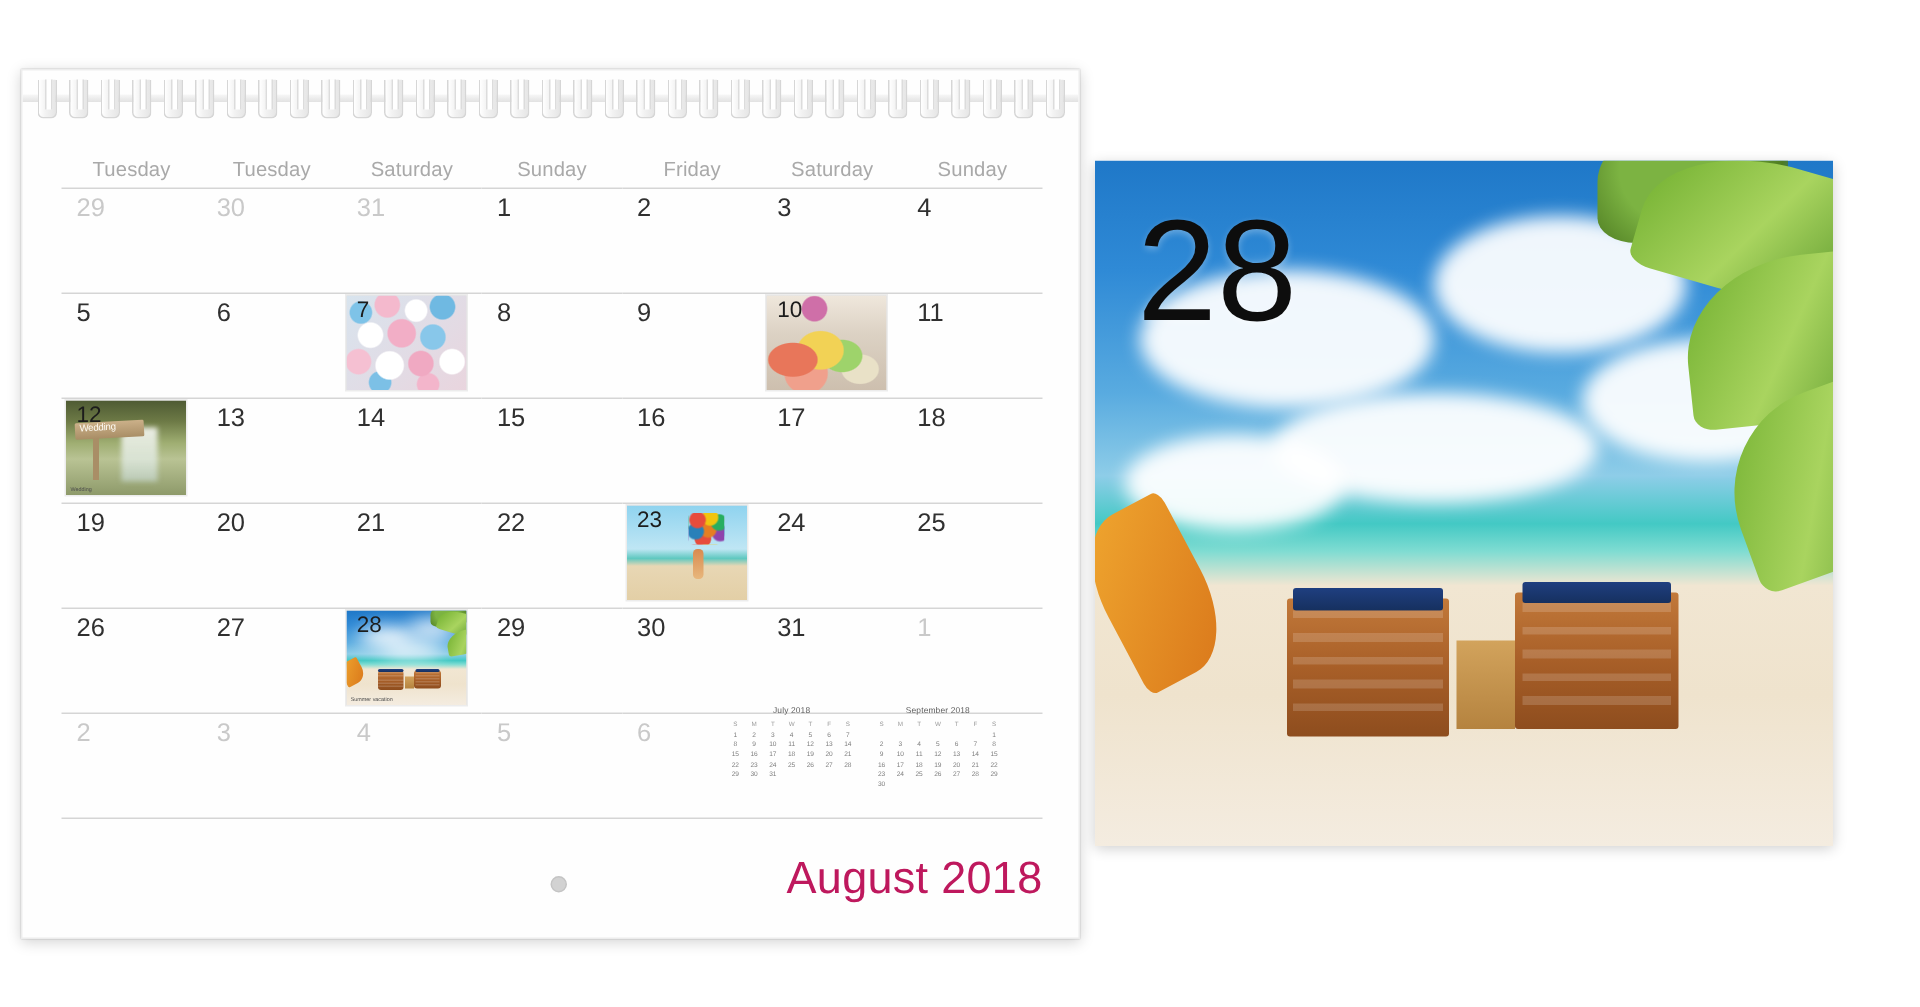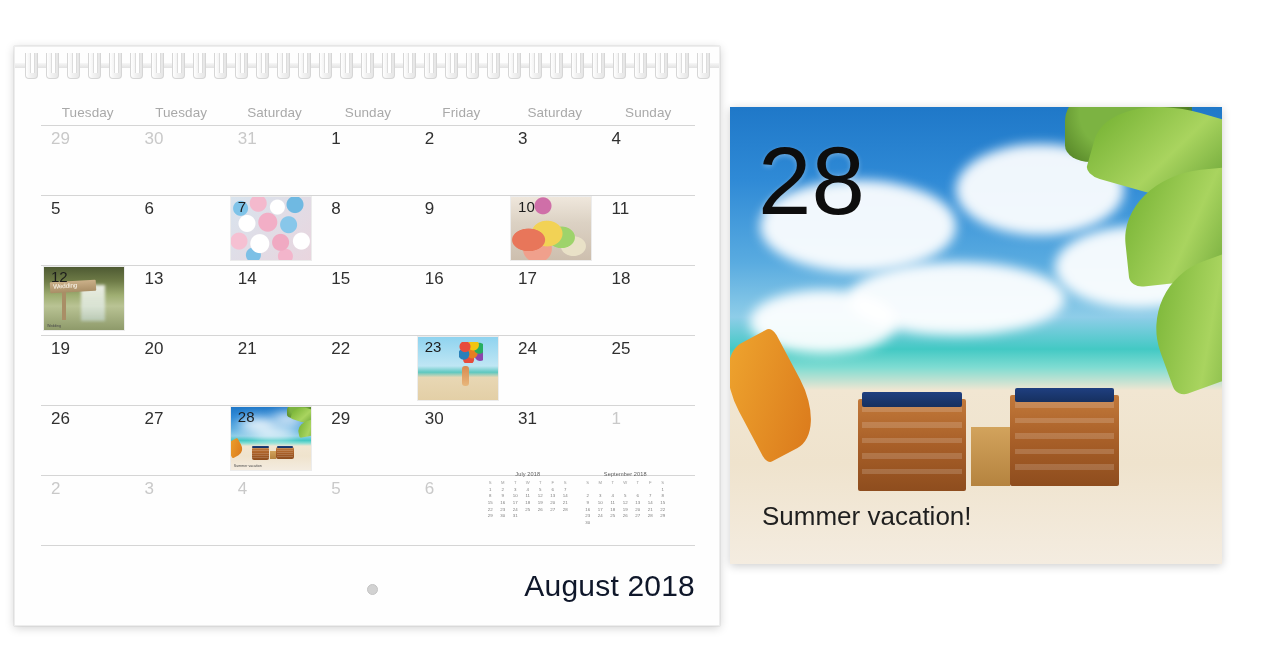--- a/index.html
+++ b/index.html
@@ -322,21 +322,21 @@
     text-align: center;
     padding: 0.85px 0;
   }
 
   
   #month-title {
     position: absolute;
     right: 24px;
     bottom: 22px;
     font-size: 30px;
-    color: #0f172a;
+    color: #be185d;
     font-weight: 400;
     letter-spacing: 0.2px;
   }
   #page-dot {
     position: absolute;
     left: 50%;
     bottom: 30px;
     width: 11px; height: 11px;
     border-radius: 50%;
     background: #d2d2d2;
@@ -805,14 +805,13 @@
         <div class="cushion"></div>
         <div class="slat" style="top: 8%;"></div>
         <div class="slat" style="top: 25%;"></div>
         <div class="slat" style="top: 42%;"></div>
         <div class="slat" style="top: 59%;"></div>
         <div class="slat" style="top: 76%;"></div>
       </div>
       <div class="sidetable" style="left: 49%; top: 70%; width: 8%; height: 13%;"></div>
     </div>
   <div id="preview-daynum">28</div>
-  <div id="preview-caption">Summer vacation!</div>
 </div>
 
 </body></html>

